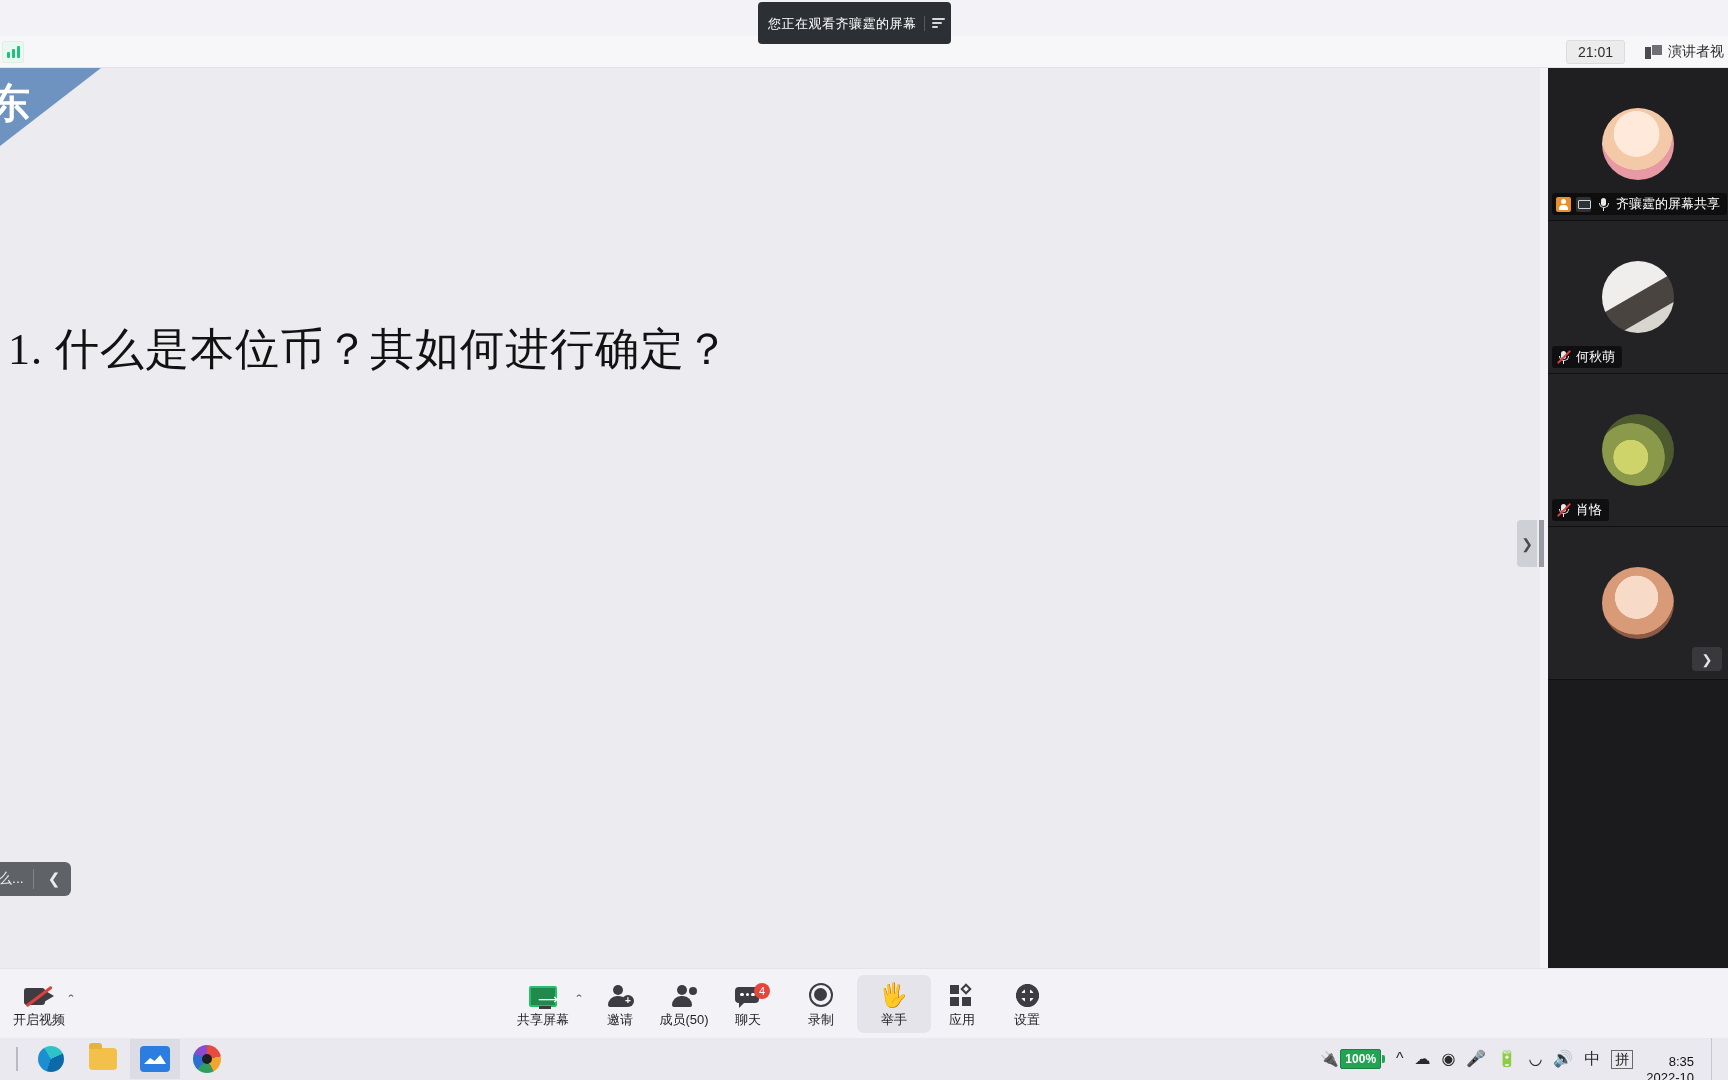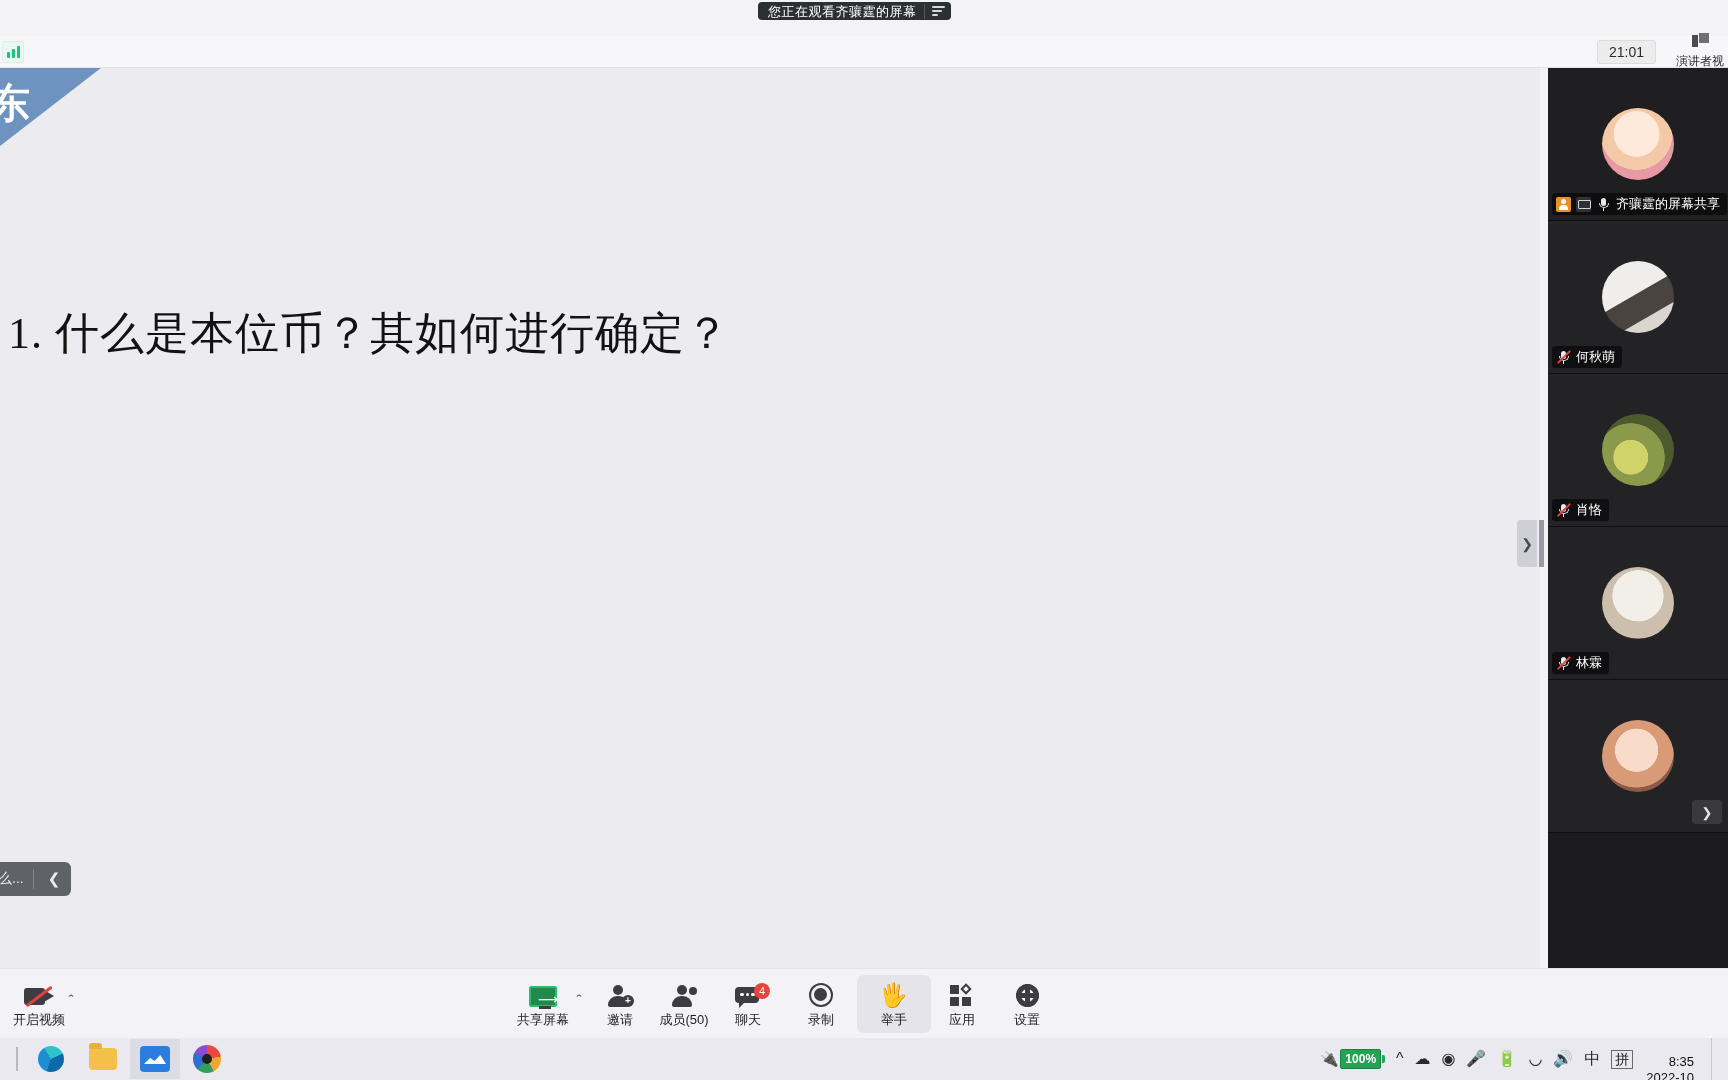--- a/index.html
+++ b/index.html
@@ -6,21 +6,21 @@
   html,body { width:1728px; height:1080px; overflow:hidden; }
   body {
     font-family:"Liberation Sans", sans-serif;
     background:#f3f3f7;
     position:relative;
   }
 
   
   #viewing-banner{
     position:absolute; top:2px; left:758px;
-    height:18px; display:flex; align-items:center;
+    height:42px; display:flex; align-items:center;
     background:#2c2f33; color:#ffffff;
     border-radius:4px; padding:0 6px 0 10px;
     font-size:13px; letter-spacing:.5px; white-space:nowrap;
     z-index:60;
   }
   #viewing-banner .bn-txt{ line-height:25px; }
   #viewing-banner .bn-sep{
     width:1px; height:15px; background:#55585c; margin:0 7px;
   }
   .menu-glyph{ display:inline-block; width:13px; }
@@ -41,42 +41,42 @@
   }
   #signal-icon span{ width:3px; background:#22c07d; border-radius:1px; display:block; }
   #signal-icon span:nth-child(1){ height:6px;}
   #signal-icon span:nth-child(2){ height:9px;}
   #signal-icon span:nth-child(3){ height:12px;}
   #top-right{ margin-left:auto; display:flex; align-items:center; gap:20px; padding-right:4px;}
   #clock{
     background:#ececed; border:1px solid #dcdce0; border-radius:3px;
     font-size:14px; color:#2d2d2d; padding:3px 11px;
   }
-  #view-mode{ display:flex; align-items:center; gap:6px; font-size:12px; color:#2c2c2c;flex-direction:column;}
+  #view-mode{ display:flex; align-items:center; gap:6px; font-size:14px; color:#2c2c2c;}
   .vm-icon{ position:relative; width:17px; height:14px;}
   .vm-icon b{ position:absolute; display:block; background:#4a4a4f;}
   .vm-icon b:nth-child(1){ left:0; top:2px; width:6px; height:12px;}
   .vm-icon b:nth-child(2){ left:7px; top:0; width:10px; height:10px; background:#6f7076;}
 
   
   #share-area{
     position:absolute; top:68px; left:0; width:1540px; height:900px;
     background:#ecebf0; overflow:hidden; z-index:10;
   }
   #slide-corner{
     position:absolute; top:0; left:0; width:0; height:0;
     border-top:78px solid #6e93c0; border-right:101px solid transparent;
   }
   #slide-corner-text{
     position:absolute; top:8px; left:-10px; width:60px;
     font-family:"Liberation Serif", serif;
     font-size:40px; color:#ffffff; font-weight:700;
   }
   #slide-title{
-    position:absolute; top:236px; left:8px;
+    position:absolute; top:252px; left:8px;
     font-family:"Liberation Serif", serif;
     font-size:44px; color:#121212; letter-spacing:1px; white-space:nowrap;
   }
   
   #annot-pill{
     position:absolute; left:-42px; bottom:72px;
     height:34px; display:flex; align-items:center;
     background:#5f6368; color:#e8e8e8; border-radius:6px;
     font-size:14px; padding:0 6px 0 12px; white-space:nowrap;
   }
@@ -274,32 +274,20 @@
         <i class="body"></i>
           <i class="arc"></i>
           <i class="stem"></i>
           <i class="slash"></i>
       </span>
       <span>肖恪</span>
     </div>
   </div>
 
 
-  <div class="p-tile">
-    <div class="avatar av-e"></div>
-    <div class="p-label">
-      <span class="ic ic-mic muted">
-        <i class="body"></i>
-          <i class="arc"></i>
-          <i class="stem"></i>
-          <i class="slash"></i>
-      </span>
-      <span>林霖</span>
-    </div>
-  </div>
 
   <div class="p-tile">
     <div class="avatar av-f"></div>
     <div class="p-chevron">❯</div>
   </div>
 </div>
 
 <div id="top-bar">
   <div id="signal-icon">
     <span></span>

